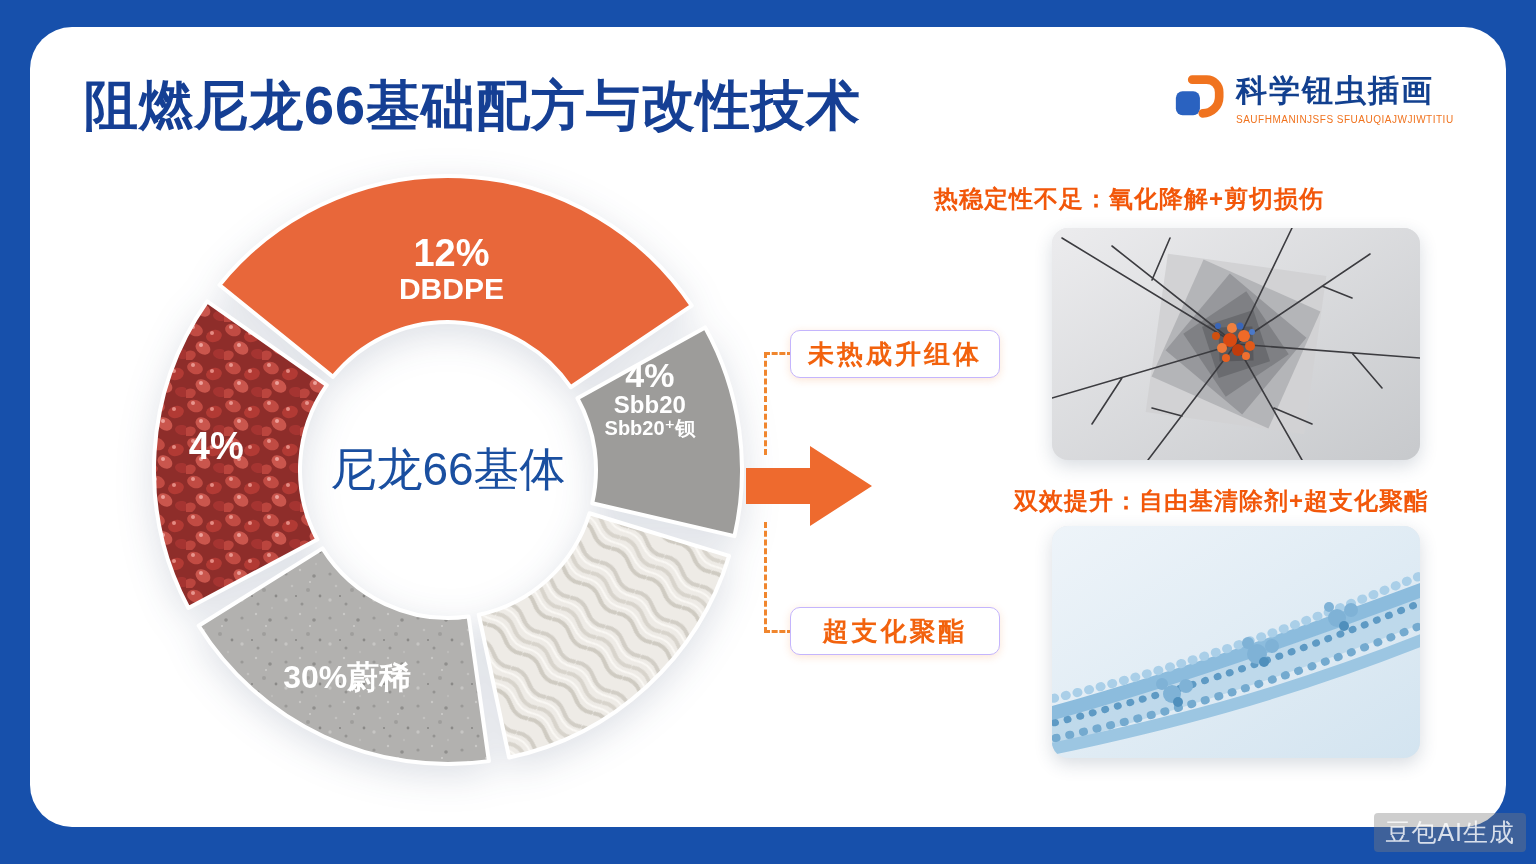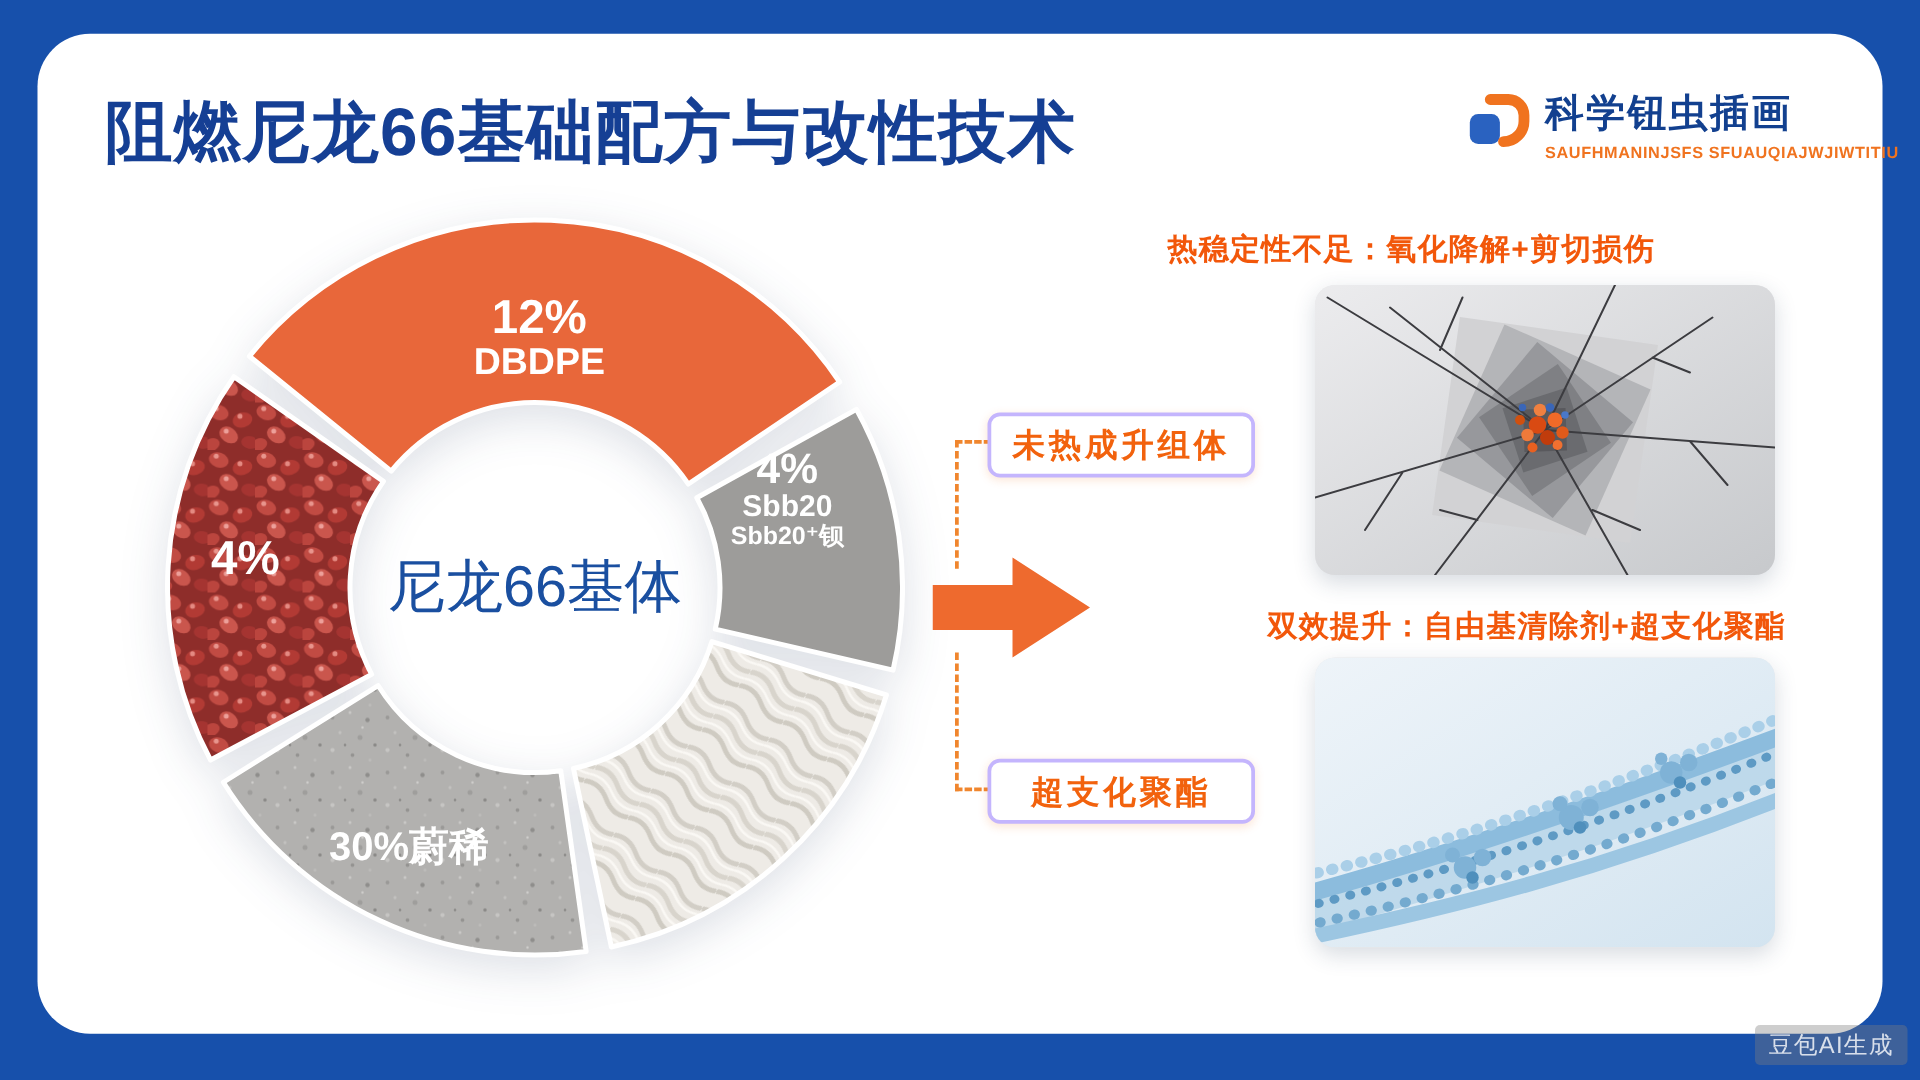--- a/index.html
+++ b/index.html
@@ -6,47 +6,47 @@
   body{width:1536px;height:864px;overflow:hidden;font-family:"Liberation Sans","DejaVu Sans",sans-serif;}
   .stage{position:relative;width:1536px;height:864px;background:#1750ab;}
   .card{position:absolute;left:30px;top:27px;width:1476px;height:800px;background:#ffffff;border-radius:42px;}
 
   .page-title{position:absolute;left:84px;top:70px;font-size:54px;font-weight:900;color:#153f94;letter-spacing:1px;margin:0;white-space:nowrap;}
 
   .logo{position:absolute;left:1172px;top:70px;display:flex;gap:12px;align-items:flex-start;}
   .logo-icon svg{width:52px;height:52px;display:block;}
   .logo-text{display:flex;flex-direction:column;gap:2px;}
   .logo-name{font-size:31px;font-weight:900;color:#12408f;letter-spacing:2px;white-space:nowrap;}
-  .logo-sub{font-size:13px;font-weight:700;color:#f0731f;letter-spacing:0.5px;white-space:nowrap;}
-
-  .donut-wrap{position:absolute;left:128px;top:170px;width:600px;height:600px;}
+  .logo-sub{font-size:10px;font-weight:400;color:#f0731f;letter-spacing:0.5px;white-space:nowrap;}
+
+  .donut-wrap{position:absolute;left:148px;top:170px;width:600px;height:600px;}
   .donut-wrap svg{filter:drop-shadow(0 10px 18px rgba(30,50,90,.15));}
   .donut-center{position:absolute;left:50%;top:50%;transform:translate(-50%,-50%);font-size:46px;font-weight:400;color:#1a4fa0;white-space:nowrap;}
   #donut text{font-family:"Liberation Sans","DejaVu Sans",sans-serif;}
 
   .arrow{position:absolute;left:746px;top:444px;width:128px;height:84px;}
 
   .connector{position:absolute;}
   .c1{left:764px;top:352px;width:26px;height:100px;border-left:3px dashed #f0862e;border-top:3px dashed #f0862e;}
   .c2{left:764px;top:522px;width:26px;height:108px;border-left:3px dashed #f0862e;border-bottom:3px dashed #f0862e;}
 
-  .flow-btn{position:absolute;width:208px;height:46px;background:#ffffff;border:3px solid #c4b5fd;border-radius:10px;color:#f2620d;font-size:26px;font-weight:900;display:flex;align-items:center;justify-content:center;letter-spacing:3px;box-shadow:0 2px 8px rgba(240,110,30,.18);box-sizing:content-box;white-space:nowrap;}
+  .flow-btn{position:absolute;width:208px;height:46px;background:#ffffff;border:1px solid #c4b5fd;border-radius:10px;color:#f2620d;font-size:26px;font-weight:900;display:flex;align-items:center;justify-content:center;letter-spacing:3px;box-shadow:0 2px 8px rgba(240,110,30,.18);box-sizing:content-box;white-space:nowrap;}
   .b1{left:790px;top:330px;}
   .b2{left:790px;top:607px;}
 
   .caption{position:absolute;font-size:24px;font-weight:700;color:#f2570a;letter-spacing:1px;white-space:nowrap;}
   .cap1{left:934px;top:183px;}
   .cap2{left:1014px;top:485px;}
 
   .figure{position:absolute;width:368px;height:232px;border-radius:16px;overflow:hidden;box-shadow:0 6px 18px rgba(40,60,90,.18);background:#e8e8ea;}
   .fig1{left:1052px;top:228px;}
   .fig2{left:1052px;top:526px;}
   .figure svg{width:100%;height:100%;display:block;}
 
-  .watermark{position:absolute;right:10px;bottom:12px;font-size:19px;color:rgba(255,255,255,.8);background:rgba(125,125,125,.38);padding:3px 11px;border-radius:4px;letter-spacing:1px;}
+  .watermark{position:absolute;right:10px;bottom:12px;font-size:25px;color:rgba(255,255,255,.8);background:rgba(125,125,125,.38);padding:3px 11px;border-radius:4px;letter-spacing:1px;}
 </style>
 </head>
 <body>
 
 <div class="stage">
   <div class="card"></div>
 
   <h1 class="page-title">阻燃尼龙66基础配方与改性技术</h1>
 
   <div class="logo">

